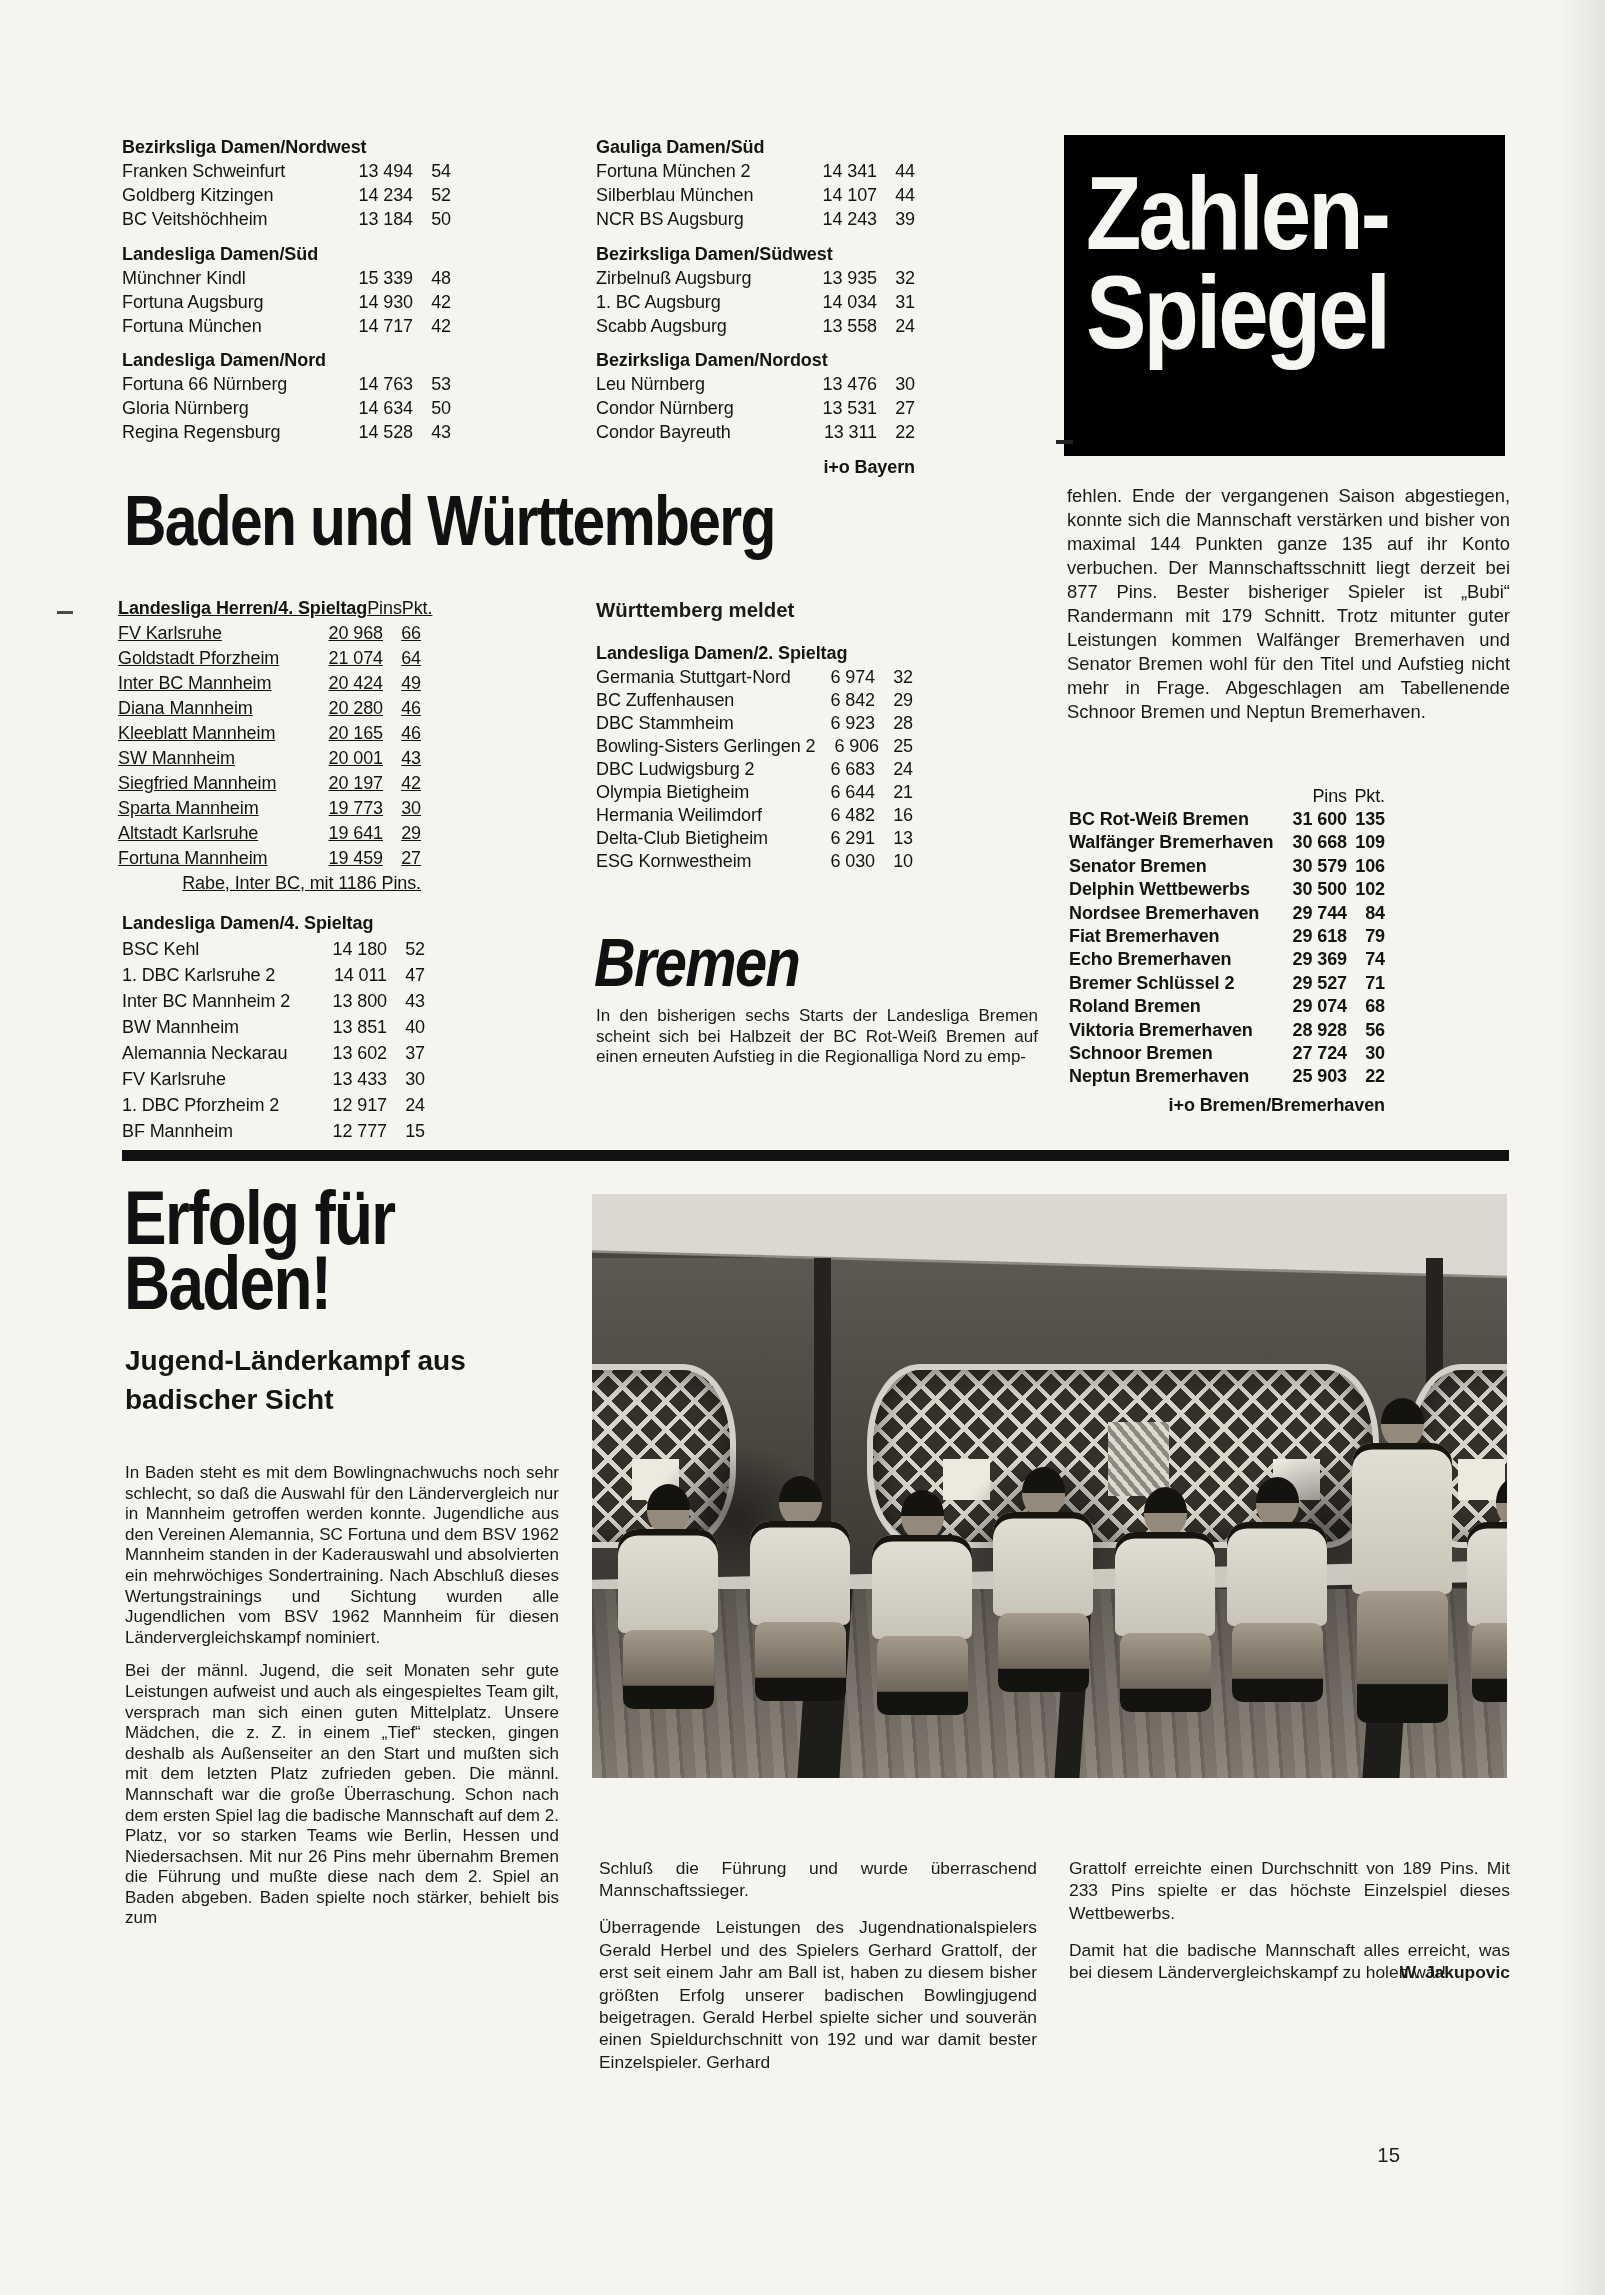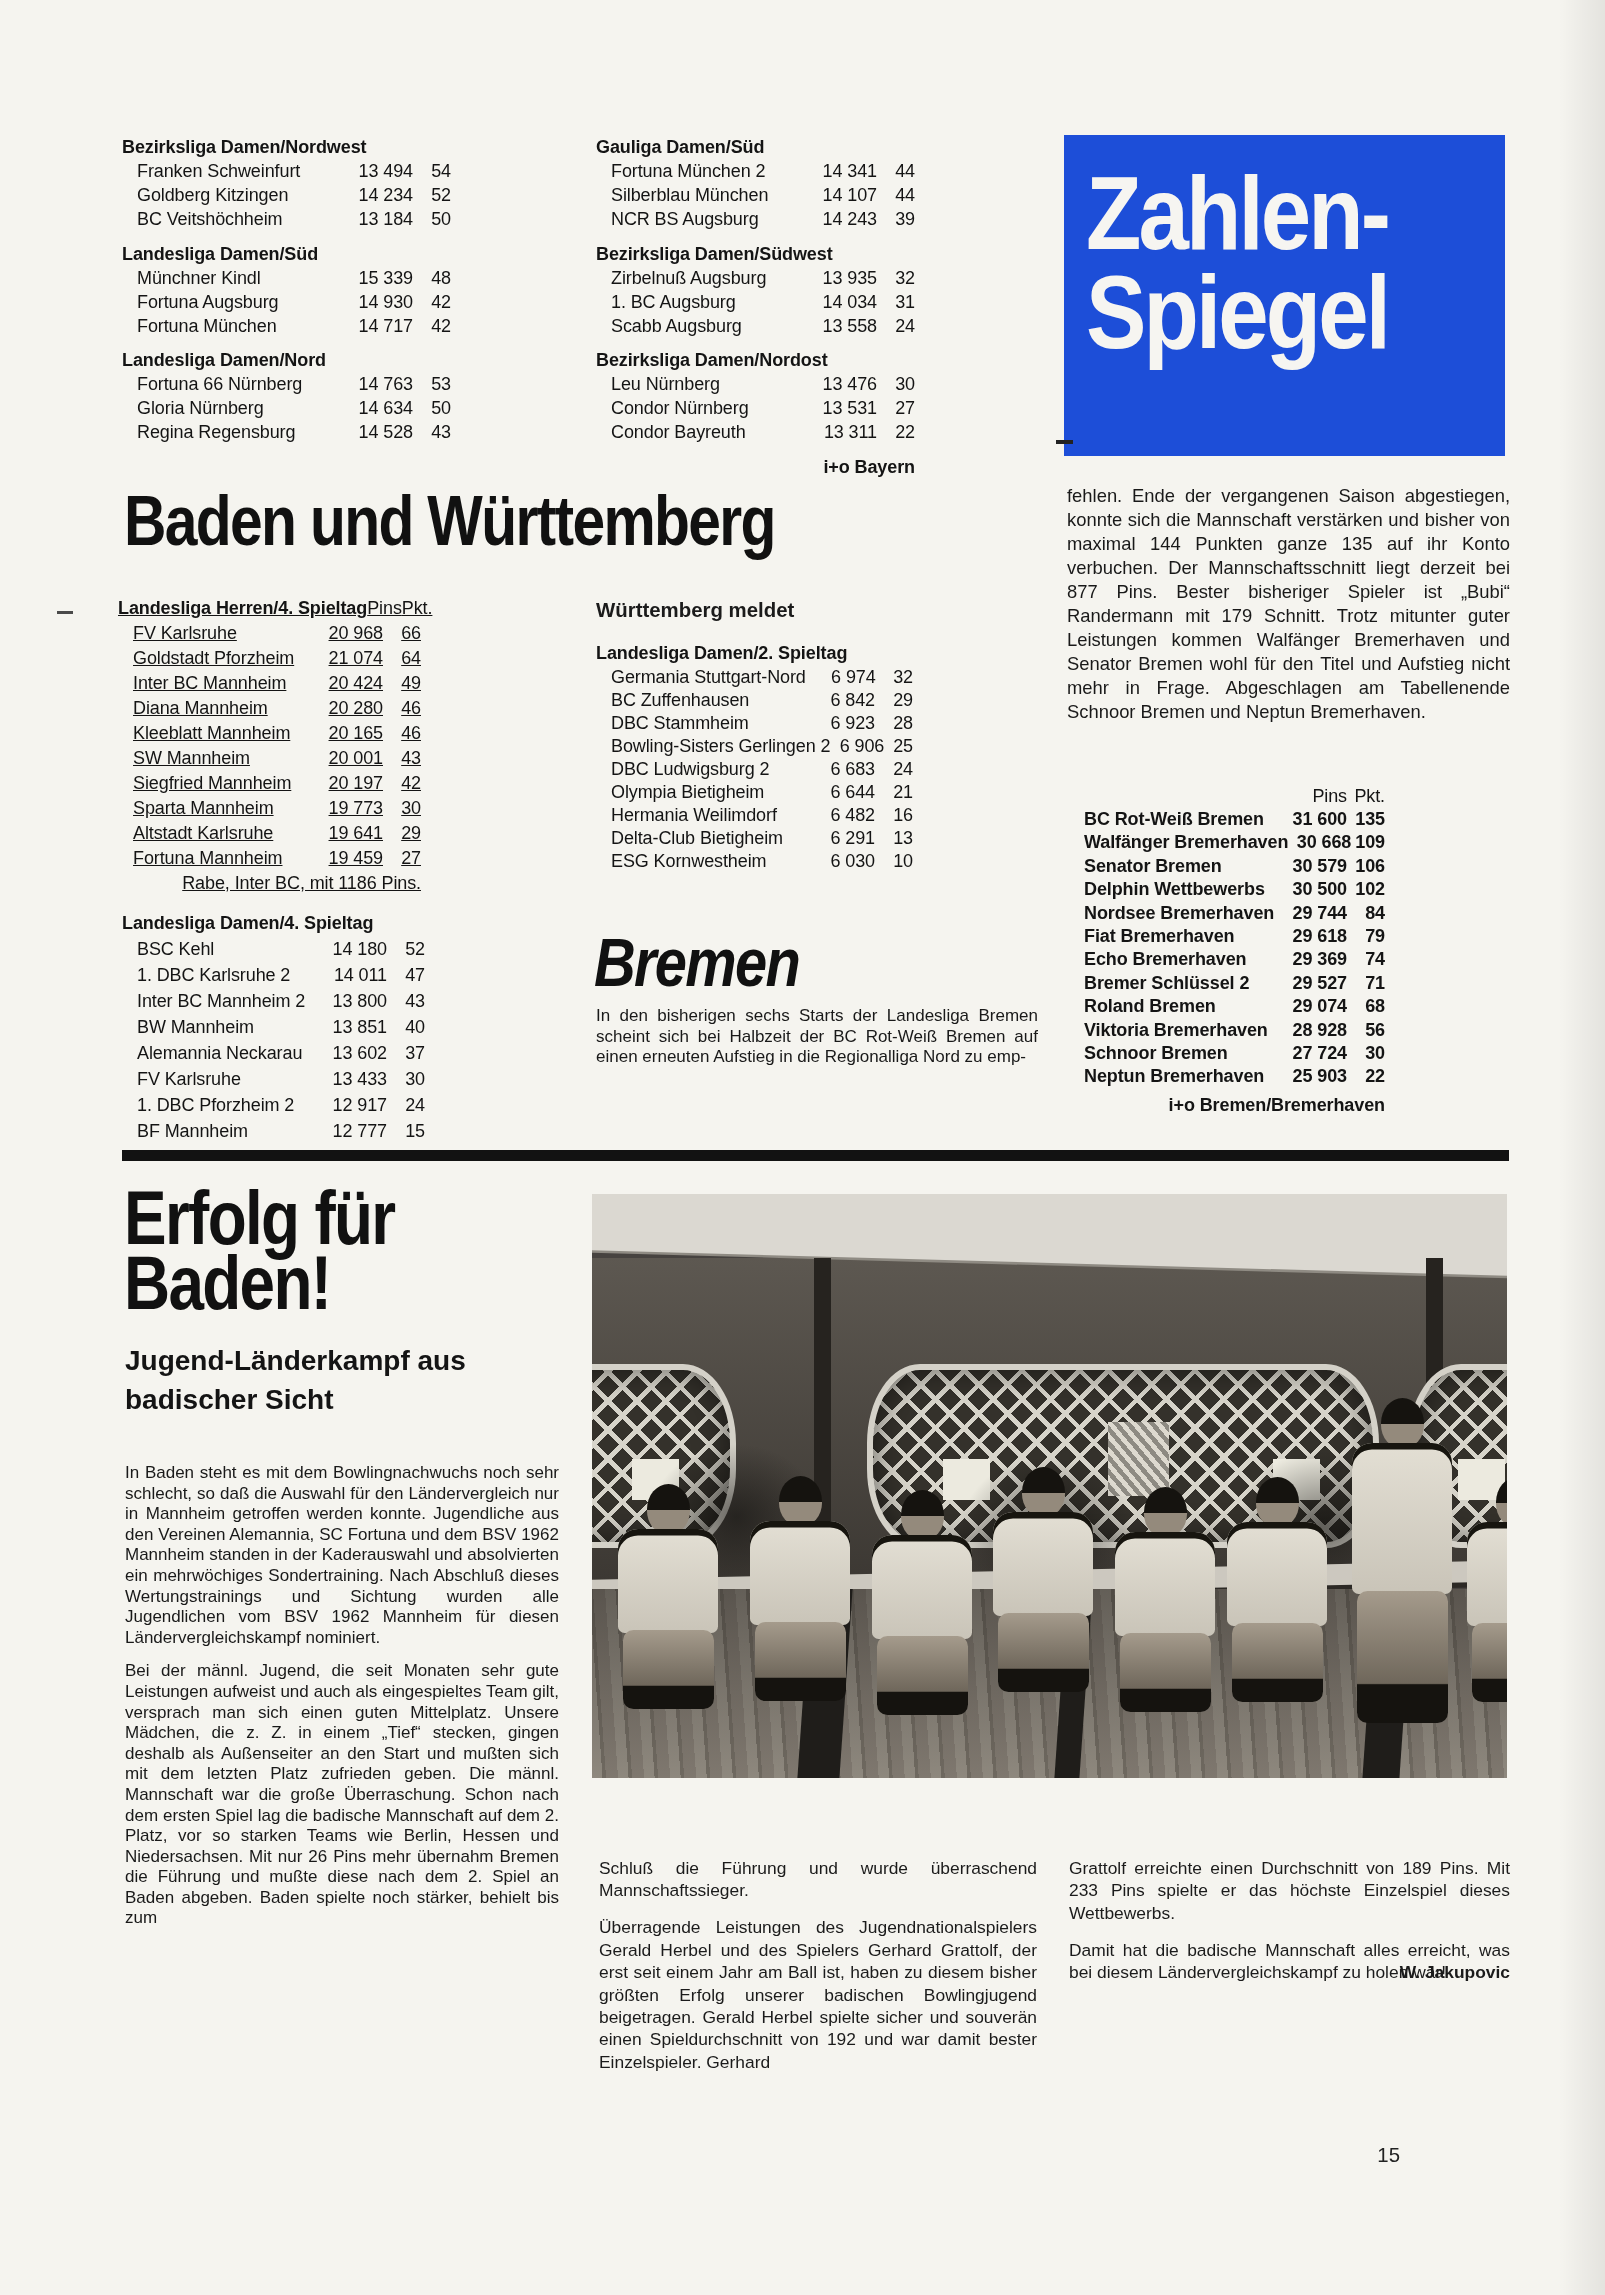--- a/index.html
+++ b/index.html
@@ -6,21 +6,21 @@
   .page{position:relative;width:1605px;height:2295px;margin:0 auto;background:#f5f4ef;
         font-family:"Liberation Sans",sans-serif;color:#1b1b1b;overflow:hidden;}
   .abs{position:absolute;}
   .edge-shade{right:0;top:0;width:46px;height:100%;
         background:linear-gradient(to right,rgba(0,0,0,0),rgba(0,0,0,0.07));}
 
   
   .stat{font-size:18px;letter-spacing:-0.1px;color:#141414;}
   .stat-group{margin-bottom:10.5px;}
   .stat-title{font-weight:bold;}
-  .srow{display:flex;margin-left:15px;}
+  .srow{display:flex;}
   .sname{flex:1;white-space:nowrap;}
   .spins{width:71px;text-align:right;white-space:nowrap;}
   .spkt{width:38px;text-align:right;white-space:nowrap;}
   .lh36 .srow,.lh36 .stat-title{line-height:24px;}
   .lh38 .srow,.lh38 .stat-title,.lh38 .thead,.lh38 .tnote{line-height:25px;}
   .lh39 .srow,.lh39 .stat-title{line-height:26px;}
   .lh345 .srow{line-height:23px;}
   .lh355 .srow{line-height:23.4px;font-weight:bold;}
   .thead{display:flex;}
   .thead .tt{flex:1;font-weight:bold;white-space:nowrap;}
@@ -31,21 +31,21 @@
   
   .display{font-weight:bold;color:#111;white-space:nowrap;}
   .condense{display:inline-block;transform:scaleX(0.84);transform-origin:left top;letter-spacing:-2px;}
   .h-bw{font-size:70px;line-height:71px;}
   .h-erfolg{font-size:76px;line-height:65px;white-space:normal;}
   .h-bremen{font-size:68px;line-height:70px;}
   .subhead{font-weight:bold;font-size:28px;line-height:39px;color:#141414;}
   .kicker{font-weight:bold;font-size:20.4px;line-height:25px;}
 
   
-  .logo-box{left:1064px;top:135px;width:441px;height:321px;background:#1d4ed8;}
+  .logo-box{left:1064px;top:135px;width:441px;height:321px;background:#000000;}
   .logo-text{padding:29px 0 0 22.4px;color:#f6f5f1;font-weight:bold;font-size:103px;line-height:99px;}
   .logo-text .condense{letter-spacing:-3.3px;transform:scaleX(0.88);}
   .logo-rule{left:1056px;top:440px;width:17px;height:4px;background:#222;}
 
   
   .bodytext{font-size:17px;line-height:20.6px;text-align:justify;color:#191919;}
   .bodytext p{margin:0 0 13px 0;}
   .col-loose{font-size:18.4px;line-height:24px;}
   .col-mid p,.col-right p{margin:0 0 14.5px 0;}
   .col-mid,.col-right{font-size:17.4px;line-height:22.4px;text-align:justify;}

